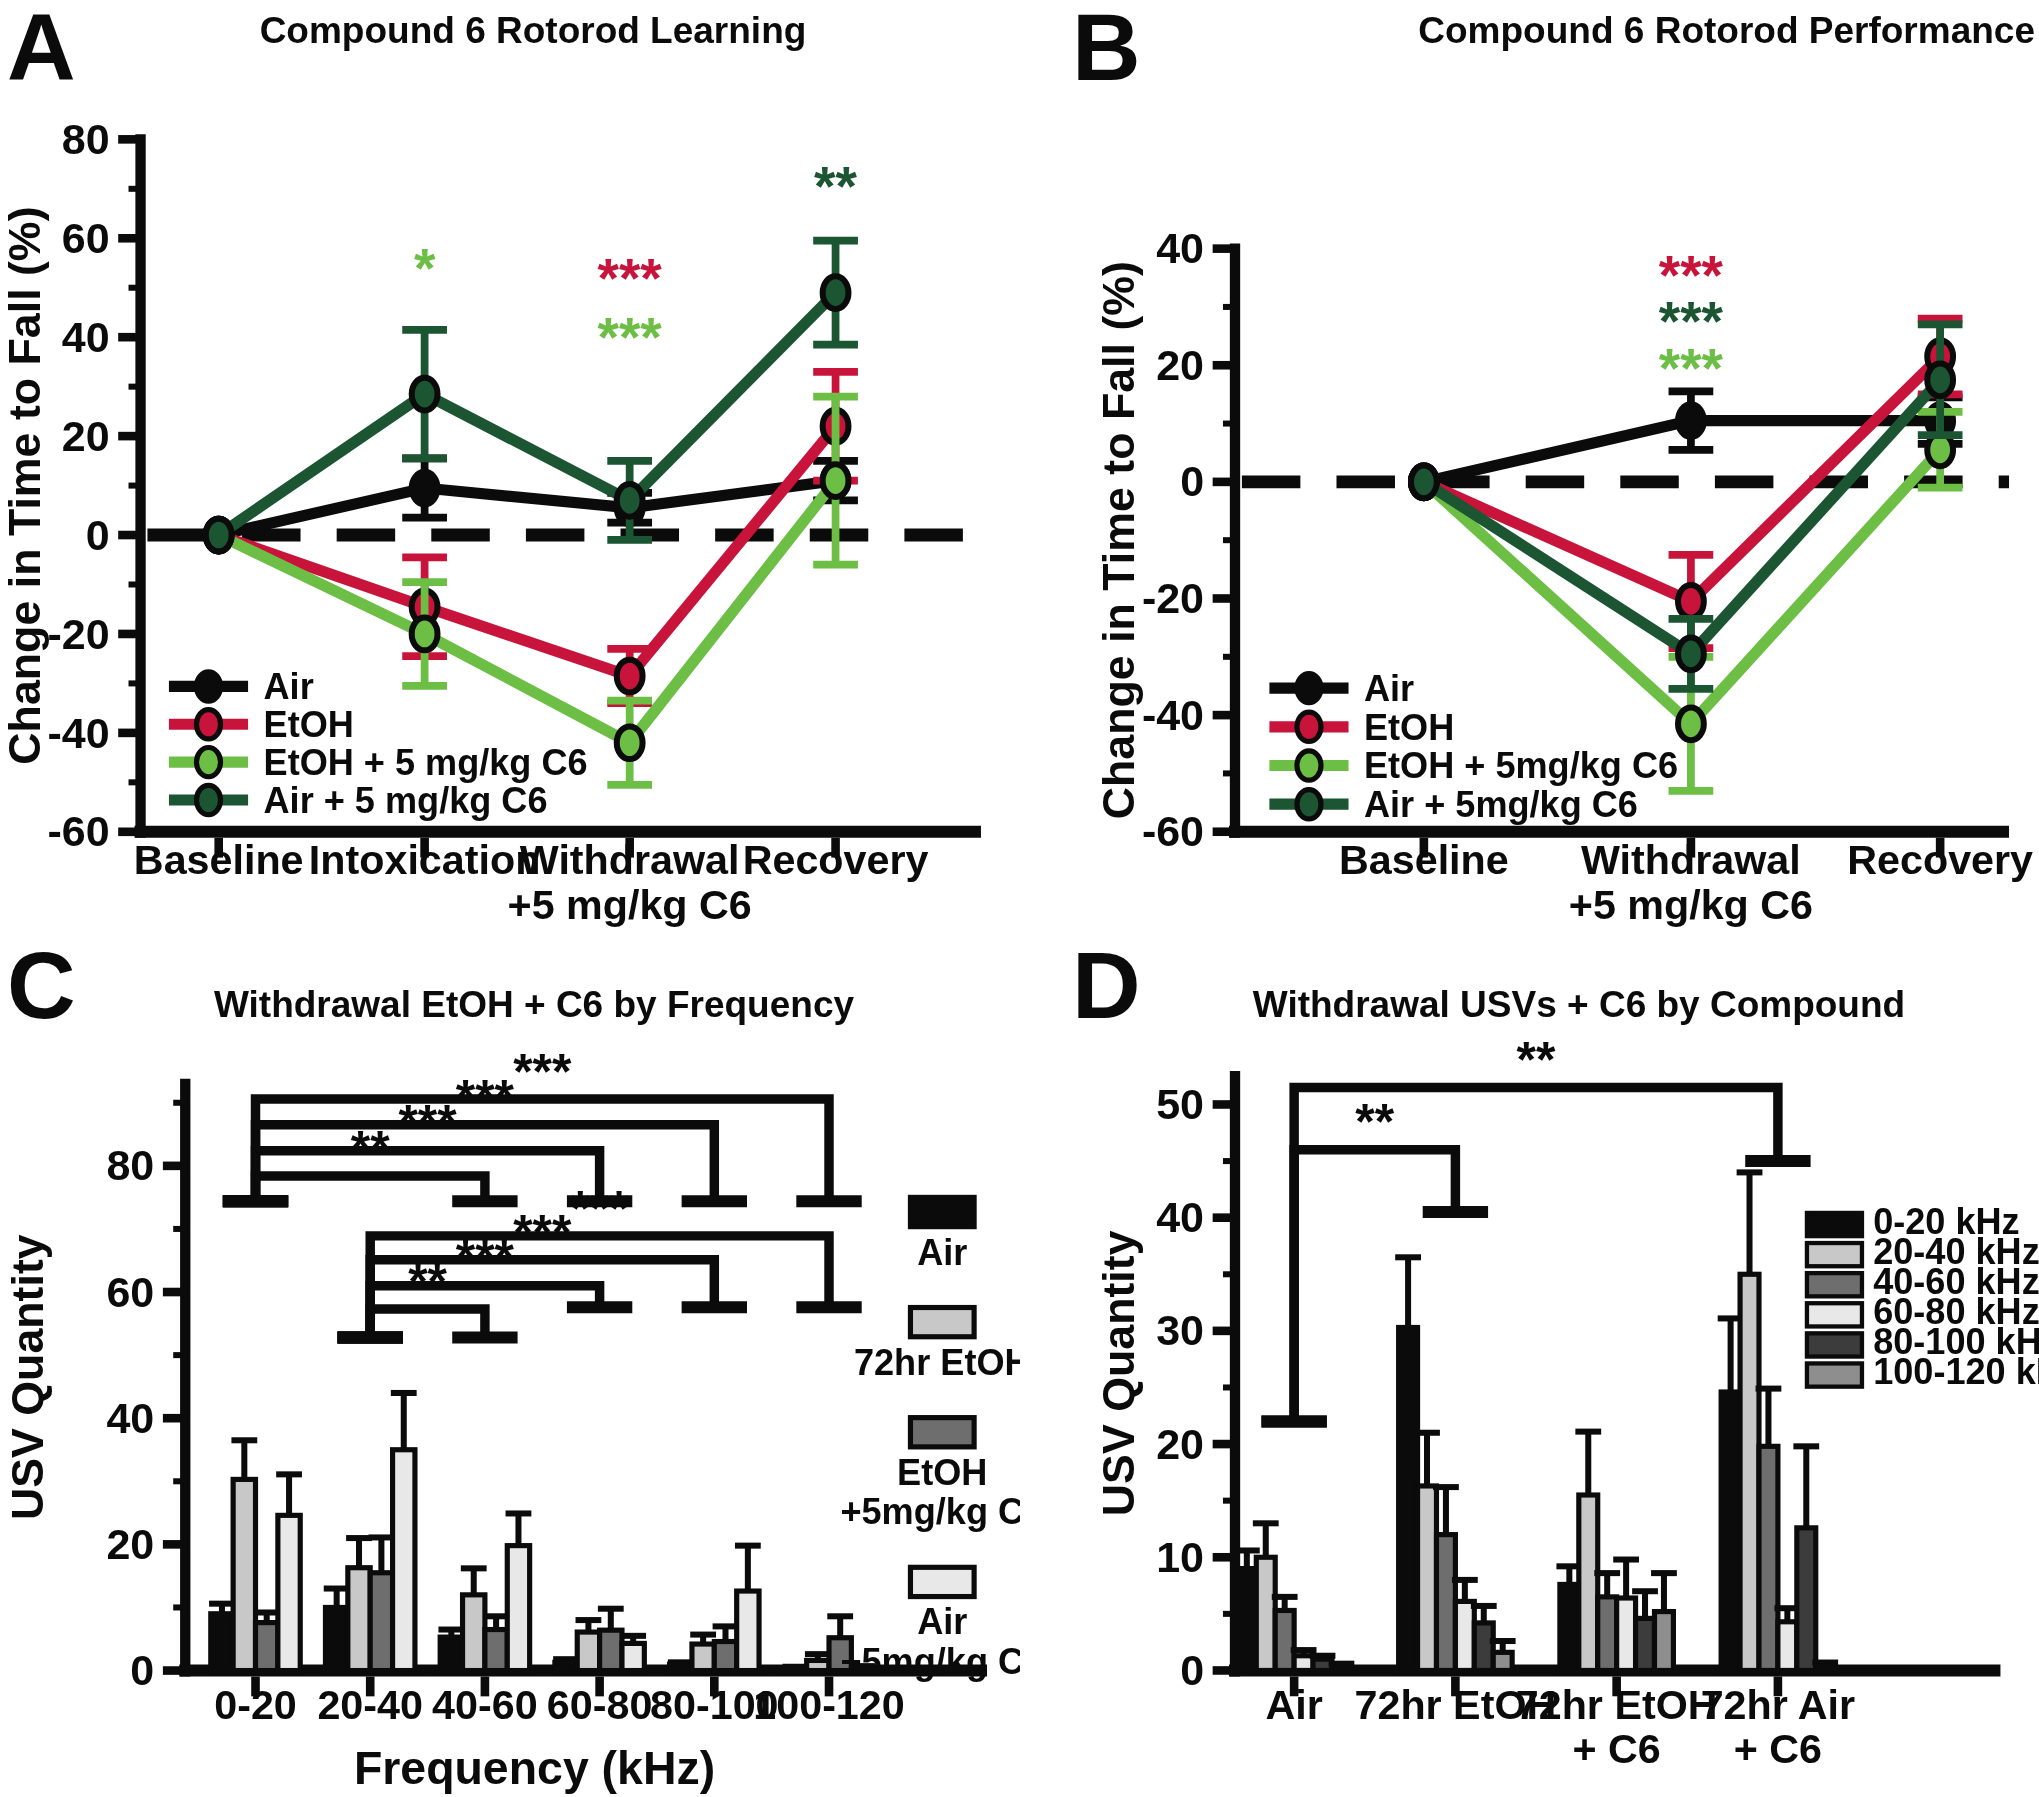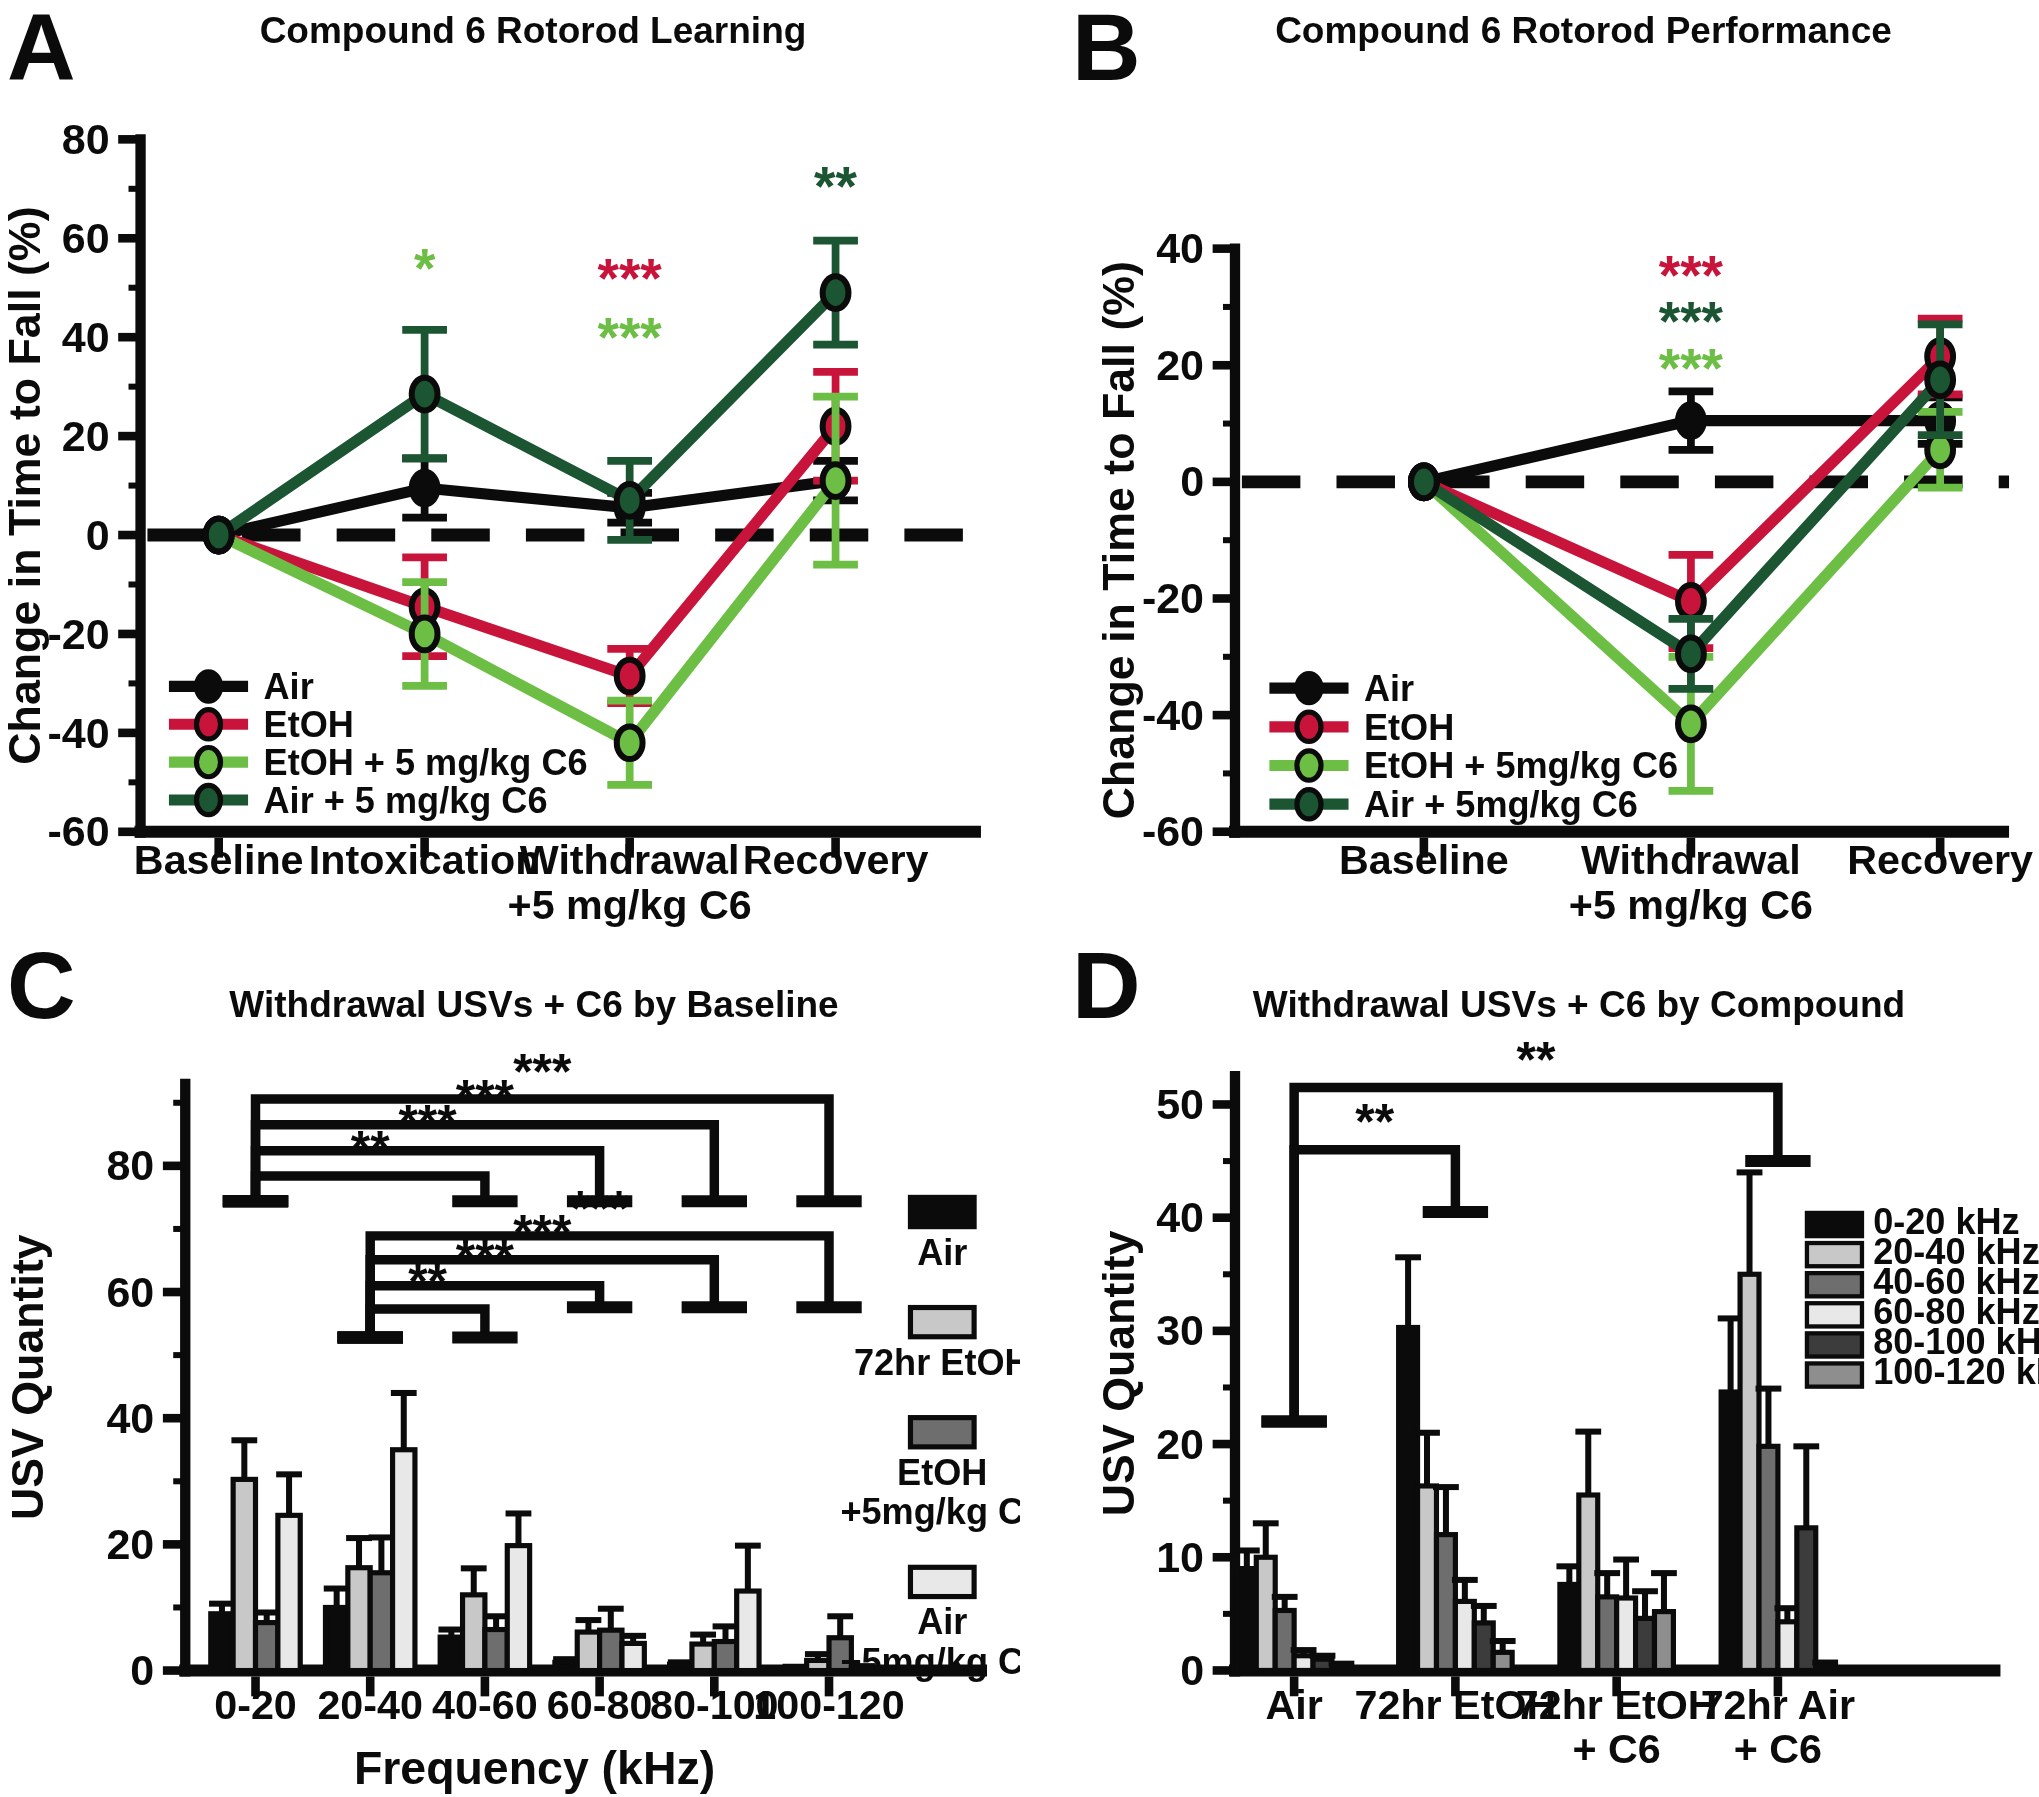--- a/index.html
+++ b/index.html
@@ -211,21 +211,21 @@
         <ellipse cx="336" cy="890" rx="14" ry="17" fill="#6CBE45" stroke="#0b0b0b" stroke-width="6"></ellipse>
         <text x="400" y="905" font-size="42" text-anchor="start" fill="#0b0b0b">EtOH + 5mg/kg C6</text>
         <line x1="290" y1="935" x2="382" y2="935" stroke="#1B5532" stroke-width="13"></line>
         <ellipse cx="336" cy="935" rx="14" ry="17" fill="#1B5532" stroke="#0b0b0b" stroke-width="6"></ellipse>
         <text x="400" y="950" font-size="42" text-anchor="start" fill="#0b0b0b">Air + 5mg/kg C6</text>
         <text x="780.1" y="341.51" font-size="64" text-anchor="middle" fill="#C8143A">***</text>
         <text x="780.1" y="395.75" font-size="64" text-anchor="middle" fill="#1B5532">***</text>
         <text x="780.1" y="449.99" font-size="64" text-anchor="middle" fill="#6CBE45">***</text>
       </svg>
     <div class="panel-letter" style="left:52px;top:0;">B</div>
-    <div class="panel-title" style="left:112px;top:10.3px;width:903px;">Compound 6 Rotorod Performance</div>
+    <div class="panel-title" style="left:112px;top:10.3px;width:903px;text-align:right;">Compound 6 Rotorod Performance</div>
   </section>
 
   <section class="panel" style="left:0;top:929px;width:1020px;height:868px;">
     <svg id="svg-C" width="1020" height="868" viewBox="0 0 1185 1009">
         <line x1="215" y1="174" x2="215" y2="869" stroke="#0b0b0b" stroke-width="12"></line>
         <line x1="215" y1="862" x2="189" y2="862" stroke="#0b0b0b" stroke-width="10"></line>
         <text x="179" y="879" font-size="50" text-anchor="end" fill="#0b0b0b">0</text>
         <line x1="215" y1="788.6666666666666" x2="201" y2="788.6666666666666" stroke="#0b0b0b" stroke-width="7"></line>
         <line x1="215" y1="715.3333333333334" x2="189" y2="715.3333333333334" stroke="#0b0b0b" stroke-width="10"></line>
         <text x="179" y="732.3333333333334" font-size="50" text-anchor="end" fill="#0b0b0b">20</text>
@@ -363,21 +363,21 @@
         <rect x="1058" y="440" width="74" height="34" fill="#c8c8c8" stroke="#0b0b0b" stroke-width="6"></rect>
         <text x="1095" y="518" font-size="42" text-anchor="middle" fill="#0b0b0b">72hr EtOH</text>
         <rect x="1058" y="568" width="74" height="34" fill="#6e6e6e" stroke="#0b0b0b" stroke-width="6"></rect>
         <text x="1095" y="646" font-size="42" text-anchor="middle" fill="#0b0b0b">EtOH</text>
         <text x="1095" y="692" font-size="42" text-anchor="middle" fill="#0b0b0b">+5mg/kg C6</text>
         <rect x="1058" y="742" width="74" height="34" fill="#e8e8e8" stroke="#0b0b0b" stroke-width="6"></rect>
         <text x="1095" y="820" font-size="42" text-anchor="middle" fill="#0b0b0b">Air</text>
         <text x="1095" y="866" font-size="42" text-anchor="middle" fill="#0b0b0b">+5mg/kg C6</text>
       </svg>
     <div class="panel-letter" style="left:6.9px;top:8.6px;">C</div>
-    <div class="panel-title" style="left:95px;top:55px;width:878px;">Withdrawal USVs + C6 by Baseline</div>
+    <div class="panel-title" style="left:95px;top:55px;width:878px;">Withdrawal EtOH + C6 by Frequency</div>
   </section>
 
   <section class="panel" style="left:1020px;top:929px;width:1020px;height:868px;">
     <svg id="svg-D" width="1020" height="868" viewBox="0 0 1186 1009">
         <line x1="250" y1="165" x2="250" y2="869" stroke="#0b0b0b" stroke-width="12"></line>
         <line x1="250" y1="862" x2="224" y2="862" stroke="#0b0b0b" stroke-width="10"></line>
         <text x="214" y="879" font-size="50" text-anchor="end" fill="#0b0b0b">0</text>
         <line x1="250" y1="796.1904761904761" x2="236" y2="796.1904761904761" stroke="#0b0b0b" stroke-width="7"></line>
         <line x1="250" y1="730.3809523809524" x2="224" y2="730.3809523809524" stroke="#0b0b0b" stroke-width="10"></line>
         <text x="214" y="747.3809523809524" font-size="50" text-anchor="end" fill="#0b0b0b">10</text>

